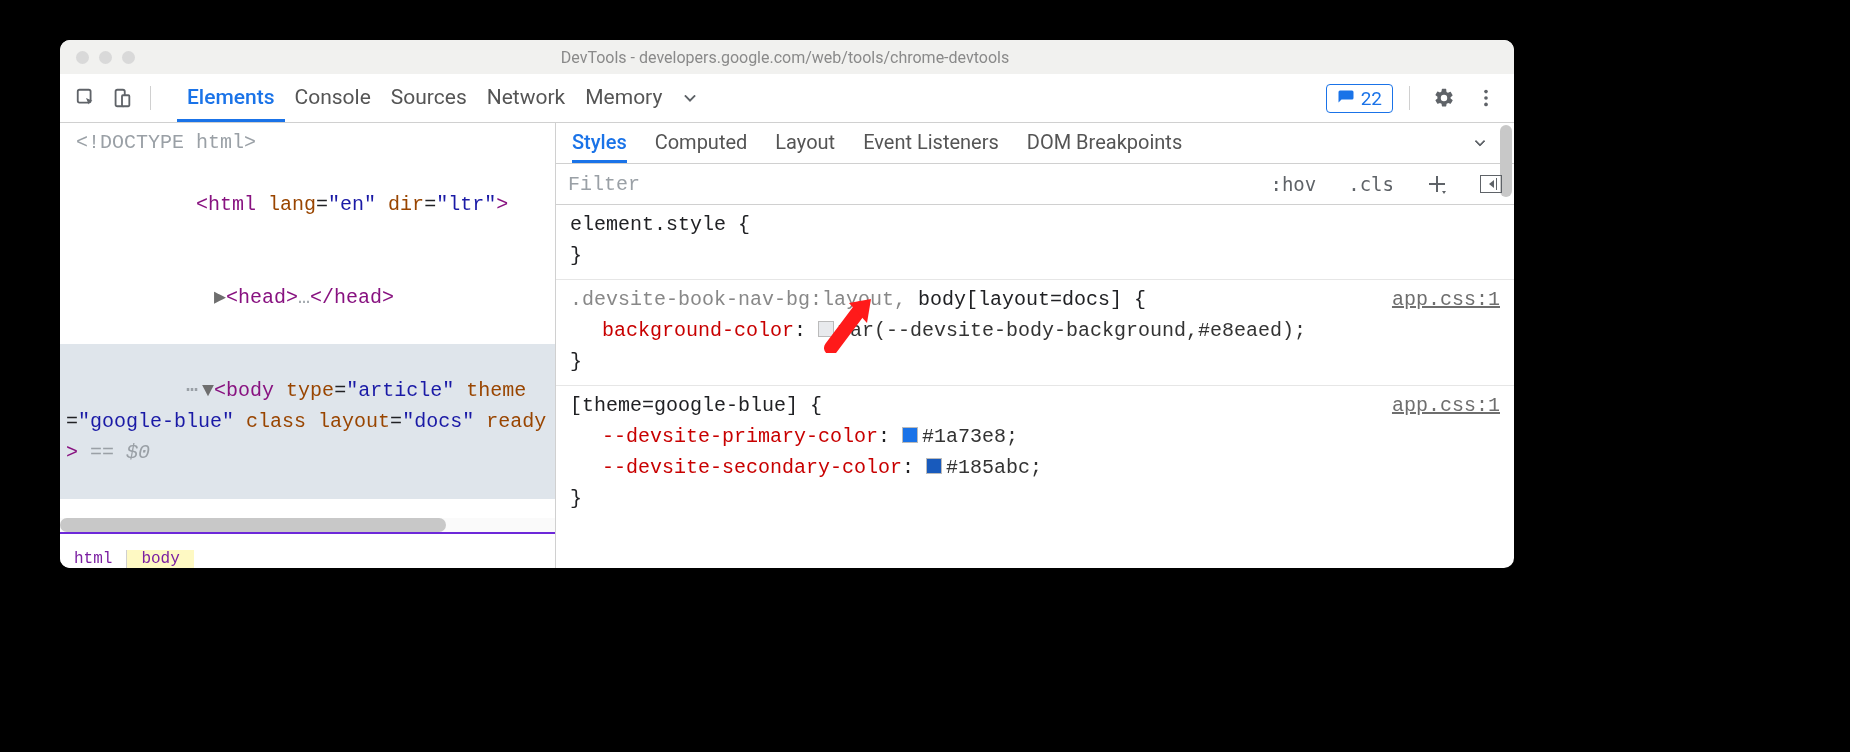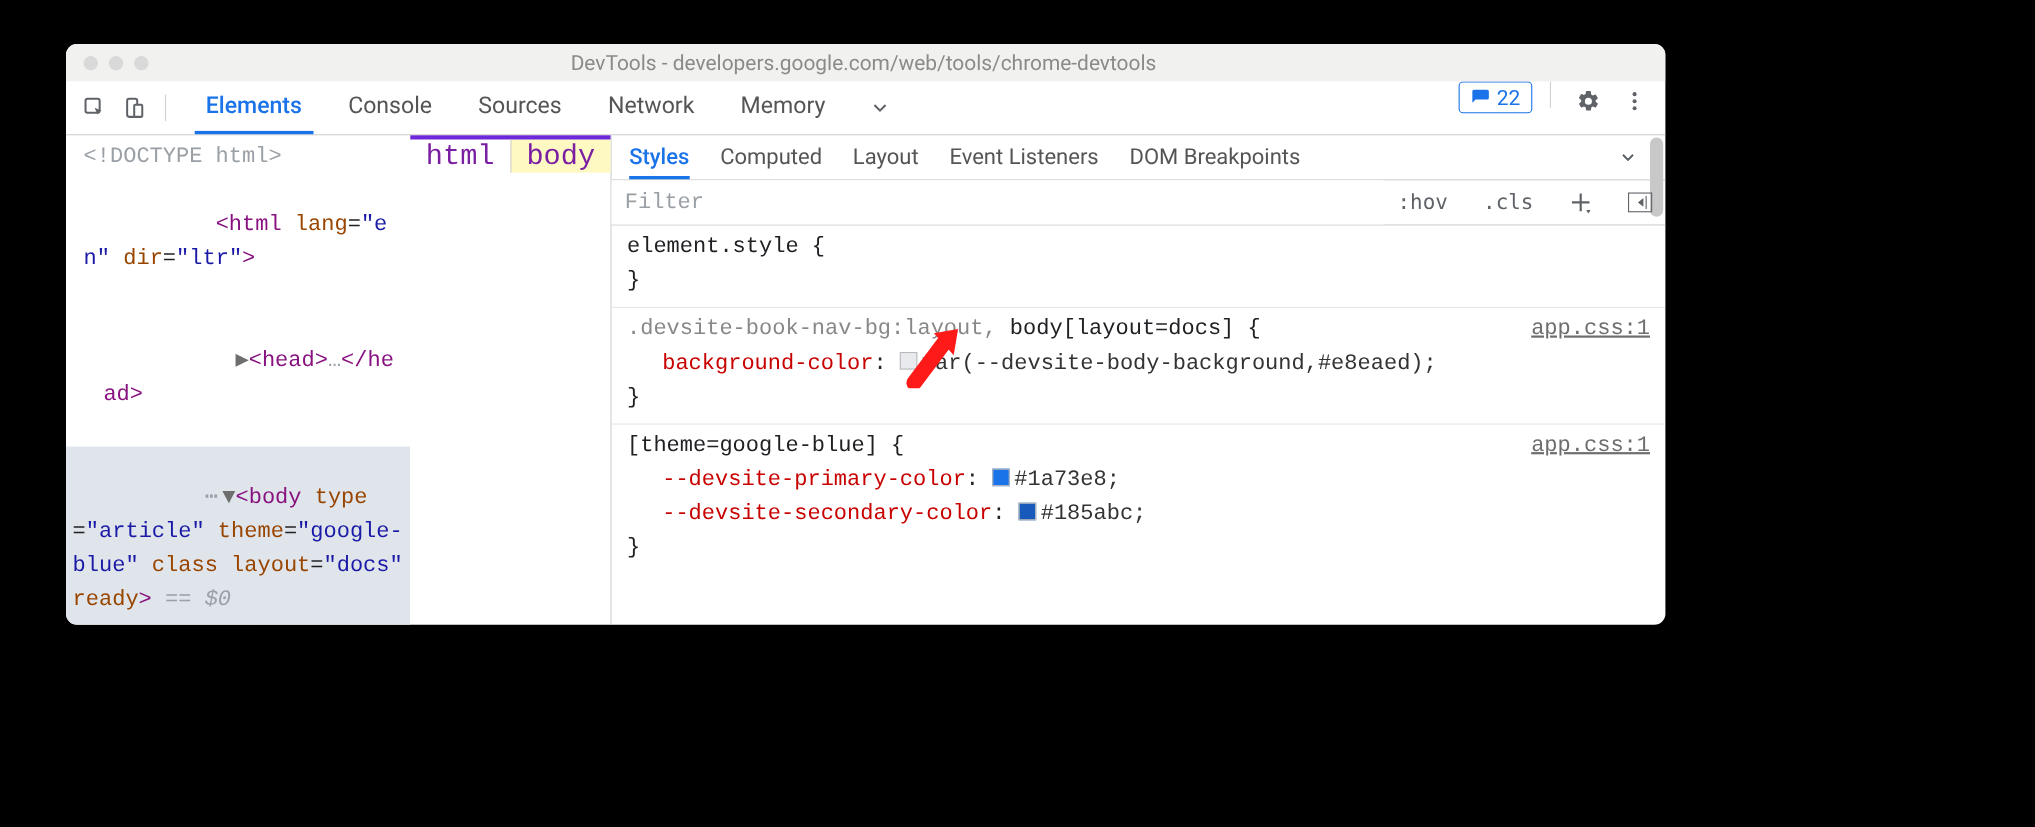--- a/index.html
+++ b/index.html
@@ -1,46 +1,46 @@
 <!DOCTYPE html>
 <html><head>
 <meta charset="utf-8">
 <style>
 html,body{margin:0;padding:0;background:#000;font-family:-apple-system,BlinkMacSystemFont,"Segoe UI",Roboto,sans-serif;color:#202124;width:1850px;height:752px;overflow:hidden}
 .mono{font-family:Menlo,Consolas,"Courier New",monospace}
 .window{position:absolute;left:60px;top:40px;width:1454px;height:528px;background:#fff;border-radius:10px;box-shadow:0 10px 40px rgba(0,0,0,.5);display:flex;flex-direction:column;overflow:hidden}
 .titlebar{height:34px;display:flex;align-items:center;background:#f1f1ef;color:#5f6368;position:relative}
 .traffic{display:flex;gap:10px;padding-left:16px}
 .dot{width:13px;height:13px;border-radius:50%;background:#d9d9d9}
-.title-text{position:absolute;left:0;right:4px;text-align:center;font-size:19px;color:#8a8a8a;pointer-events:none}
+.title-text{position:absolute;left:0;right:4px;text-align:center;font-size:16px;color:#8a8a8a;pointer-events:none}
 .toolbar{height:48px;border-bottom:1px solid #d0d0d0;display:flex;align-items:stretch}
 .tb-left{display:flex;align-items:center;padding:0 8px}
 .iconbtn{width:36px;height:36px;display:flex;align-items:center;justify-content:center;color:#5f6368;cursor:pointer}
 .divider{width:1px;height:24px;background:#d0d0d0;margin:0 10px}
-.tabs{display:flex;align-items:stretch;gap:22px;padding-left:8px;flex:1}
+.tabs{display:flex;align-items:stretch;padding-left:8px;flex:1}
 .tab{display:flex;align-items:center;font-size:21px;color:#555;padding:0 10px;cursor:pointer;border-bottom:3px solid transparent}
 .tab.active{color:#1a73e8;border-bottom-color:#1a73e8;font-weight:500}
-.tb-right{display:flex;align-items:flex-start;padding-right:10px;gap:6px}
+.tb-right{display:flex;align-items:center;padding-right:10px;gap:6px}
 .msg-count{display:flex;align-items:center;gap:6px;background:#fff;border:1px solid #1a73e8;border-radius:4px;padding:2px 10px;color:#1a73e8;font-size:19px}
 .body{flex:1;display:flex;min-height:0}
-.left{width:495px;display:flex;flex-direction:row;border-right:1px solid #d0d0d0;min-height:0}
+.left{width:495px;display:flex;flex-direction:column;border-right:1px solid #d0d0d0;min-height:0}
 .dom{flex:1;overflow:hidden;font-size:20px;line-height:1.55;padding:4px 0}
 .dom-line{padding:0 6px 0 16px;white-space:pre-wrap;word-break:break-all}
 .selected{background:#dfe5eb}
 .indent1{padding-left:34px}
 .indent2{padding-left:52px}
 .tag{color:#881280}
 .attr{color:#994500}
 .val{color:#1a1aa6}
 .gray{color:#9aa0a6}
 .arrow{color:#6e6e6e;cursor:pointer}
 .ellipsis-gutter{color:#9aa0a6;padding-right:4px}
 .scrollbar-h{height:14px;background:#fafafa}
 .scrollbar-h .thumb{height:100%;width:78%;background:#c8c8c8;border-radius:7px}
-.breadcrumb{height:34px;border-top:4px solid #6d28d9;display:flex;align-items:flex-start;font-size:26px}
+.breadcrumb{height:34px;border-top:2px solid #6d28d9;display:flex;align-items:flex-end;font-size:16px}
 .crumb{padding:0 14px;display:flex;align-items:center;color:#7b1fa2;cursor:pointer;position:relative}
 .crumb:first-child{background:#fff}
 .crumb+.crumb{border-left:1px solid #d0d0d0;background:#fef9c3}
 .right{flex:1;display:flex;flex-direction:column;min-height:0;position:relative}
 .subtabs{height:40px;display:flex;align-items:stretch;gap:28px;padding:0 16px;border-bottom:1px solid #d0d0d0}
 .subtab{display:flex;align-items:center;font-size:20px;color:#555;cursor:pointer;border-bottom:3px solid transparent}
 .subtab.active{color:#1a73e8;border-bottom-color:#1a73e8;font-weight:500}
 .filterbar{height:40px;display:flex;align-items:stretch;border-bottom:1px solid #d0d0d0}
 .filter-input{flex:1;border:none;outline:none;font-size:20px;padding:0 12px;color:#701a75}
 .filter-input::placeholder{color:#9aa0a6}

